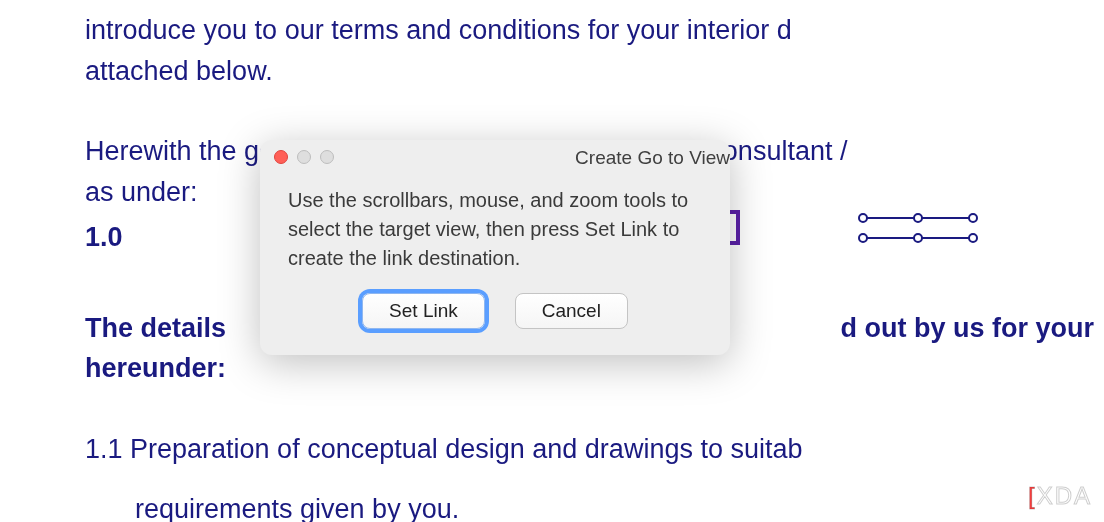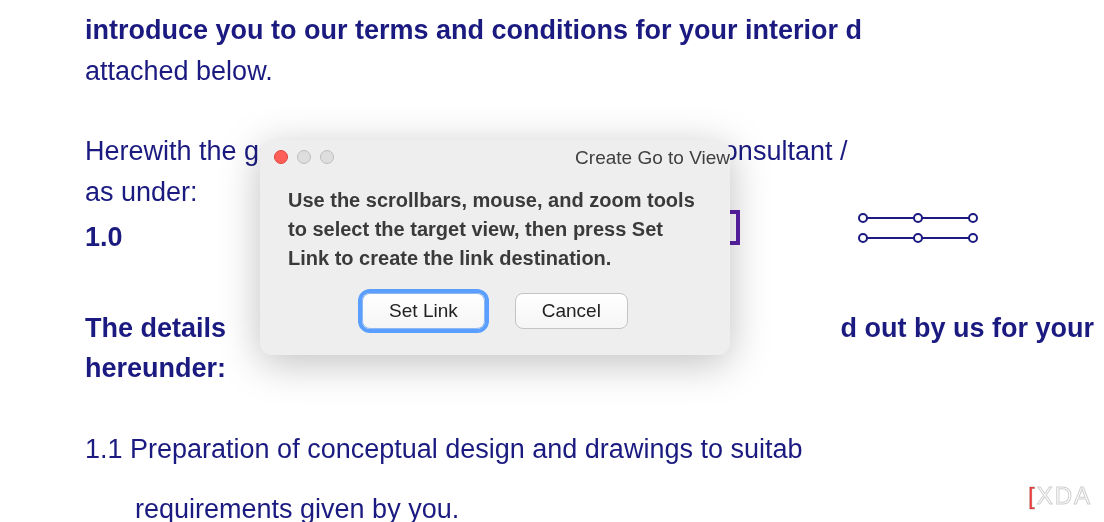--- a/index.html
+++ b/index.html
@@ -17,21 +17,21 @@
       padding: 0 0 0 5px;
       filter: blur(0.5px);
     }
     .doc-text {
       color: #1a1a80;
       font-size: 27px;
       line-height: 1.5;
       padding: 0 0 0 80px;
       text-align: justify;
     }
-    .para1 { margin-top: 10px; font-weight: bold; }
+    .para1 { margin-top: 10px; }
     .para2 { margin-top: 40px; }
     .scope-line { margin-top: 5px; display: flex; align-items: center; }
     .scope-num { margin-right: 50px; font-weight: bold; }
     .scope-label { font-weight: bold; text-decoration: underline; }
     .details-line { margin-top: 50px; font-weight: bold; }
     .prep-line { margin-top: 40px; }
     .prep-sub { padding-left: 130px; margin-top: 20px;}
 
     .annot-rect {
       position: absolute;
@@ -91,21 +91,20 @@
       font-size: 19px;
       font-weight: 400;
     }
     .dlg-body {
       padding: 10px 28px 18px 28px;
     }
     .dlg-msg {
       color: #3a3a3a;
       font-size: 20px;
       line-height: 1.45;
-      font-weight: bold;
     }
     .dlg-btn-row {
       display: flex;
       gap: 30px;
       justify-content: center;
       margin-top: 20px;
       padding-bottom: 8px;
     }
     .dlg-btn {
       font-size: 19px;

